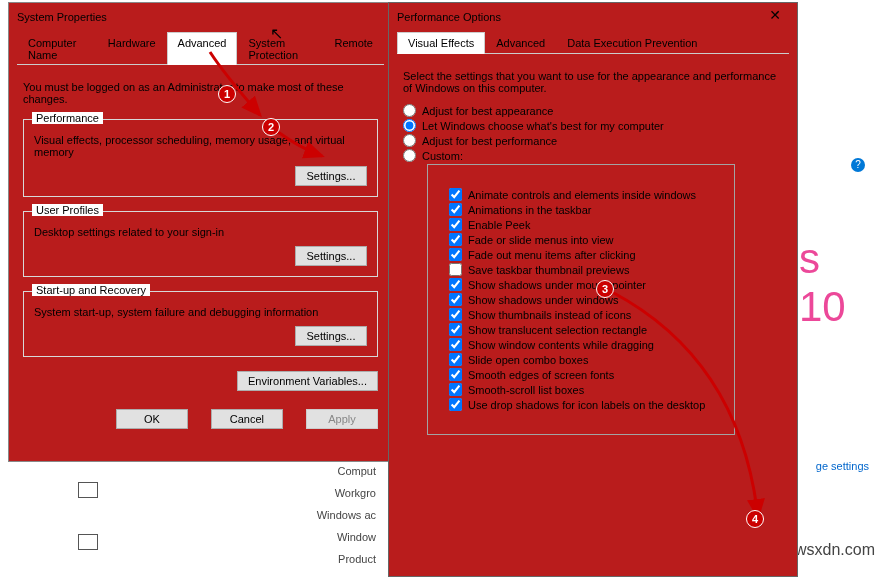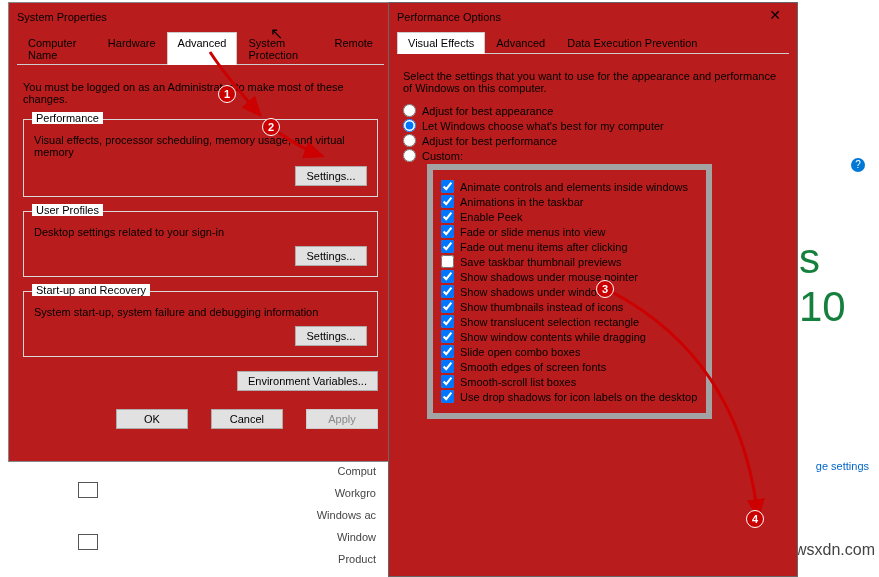--- a/index.html
+++ b/index.html
@@ -17,23 +17,23 @@
 .group-title { position: absolute; top: -8px; left: 8px; background: #fff; padding: 0 4px; }
 .group-desc { margin-bottom: 8px; }
 .btn-row { text-align: right; }
 .btn { display: inline-block; min-width: 72px; padding: 3px 10px; background: #e1e1e1; border: 1px solid #adadad; cursor: pointer; text-align: center; margin-left: 20px; }
 .btn.dis { color: #888; border-color: #ccc; }
 .btn-bar { text-align: right; padding: 8px 14px 12px; }
 .sp { left: 8px; top: 2px; width: 385px; height: 460px; }
 .po { left: 388px; top: 2px; width: 410px; height: 575px; border-color: #666; z-index: 5; }
 .radio-row, .check-row { display: flex; align-items: center; gap: 6px; margin: 2px 0; }
 input[type=radio], input[type=checkbox] { margin: 0; }
-.checklist { border: 6px solid #a3a3a3; margin: 0 0 8px 24px; padding: 8px; width: 285px; }
+.checklist { border: 1px solid #a3a3a3; margin: 0 0 8px 24px; padding: 21px; width: 308px; }
 .back { position: absolute; right: 0; top: 40px; width: 80px; height: 520px; background: #fff; }
-.big10 { position: absolute; right: 12px; top: 195px; font-size: 42px; color: #15803d; font-weight: 300; }
+.big10 { position: absolute; right: 12px; top: 195px; font-size: 42px; color: #ec4899; font-weight: 300; }
 .helpico { position: absolute; right: 14px; top: 118px; width: 14px; height: 14px; border-radius: 50%; background: #0078d7; color:#fff; text-align:center; line-height:14px; font-size:10px;}
 .link { color: #0066cc; position: absolute; cursor: pointer; }
 .marker { position: absolute; width: 18px; height: 18px; background: #c00; border: 1px solid #fff; border-radius: 50%; color: #fff; text-align: center; line-height: 16px; font-size: 11px; font-weight: bold; z-index: 20; }
 svg.arrows { position: absolute; inset: 0; width: 879px; height: 577px; z-index: 15; pointer-events: none; }
 .cursor { position: absolute; left: 270px; top: 24px; z-index: 30; font-size: 16px; color: #000; }
 .bottomright { position: absolute; right: 4px; bottom: 18px; font-size: 16px; color: #444; }
 .bg-labels { position: absolute; left: 296px; top: 460px; color: #444; line-height: 22px; }
 .bg-labels div { text-align: right; width: 80px; }
 .side-icon { position: absolute; left: 78px; width: 20px; height: 16px; border: 1.5px solid #555; }
 </style>

